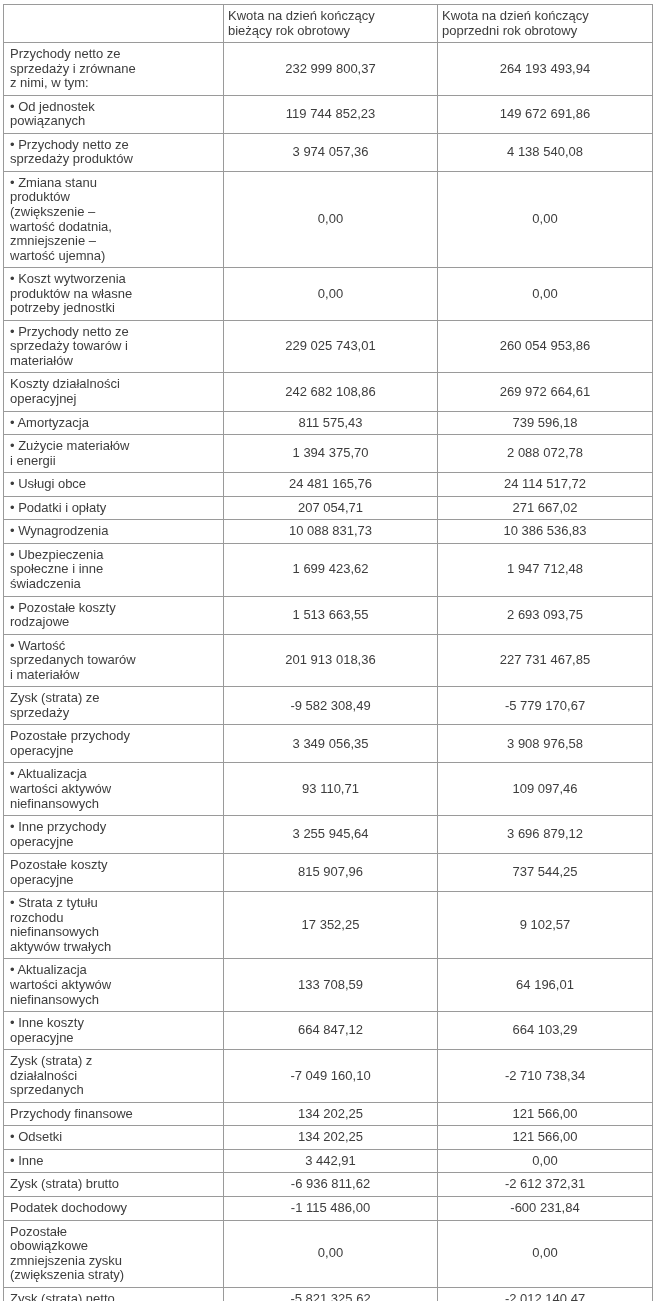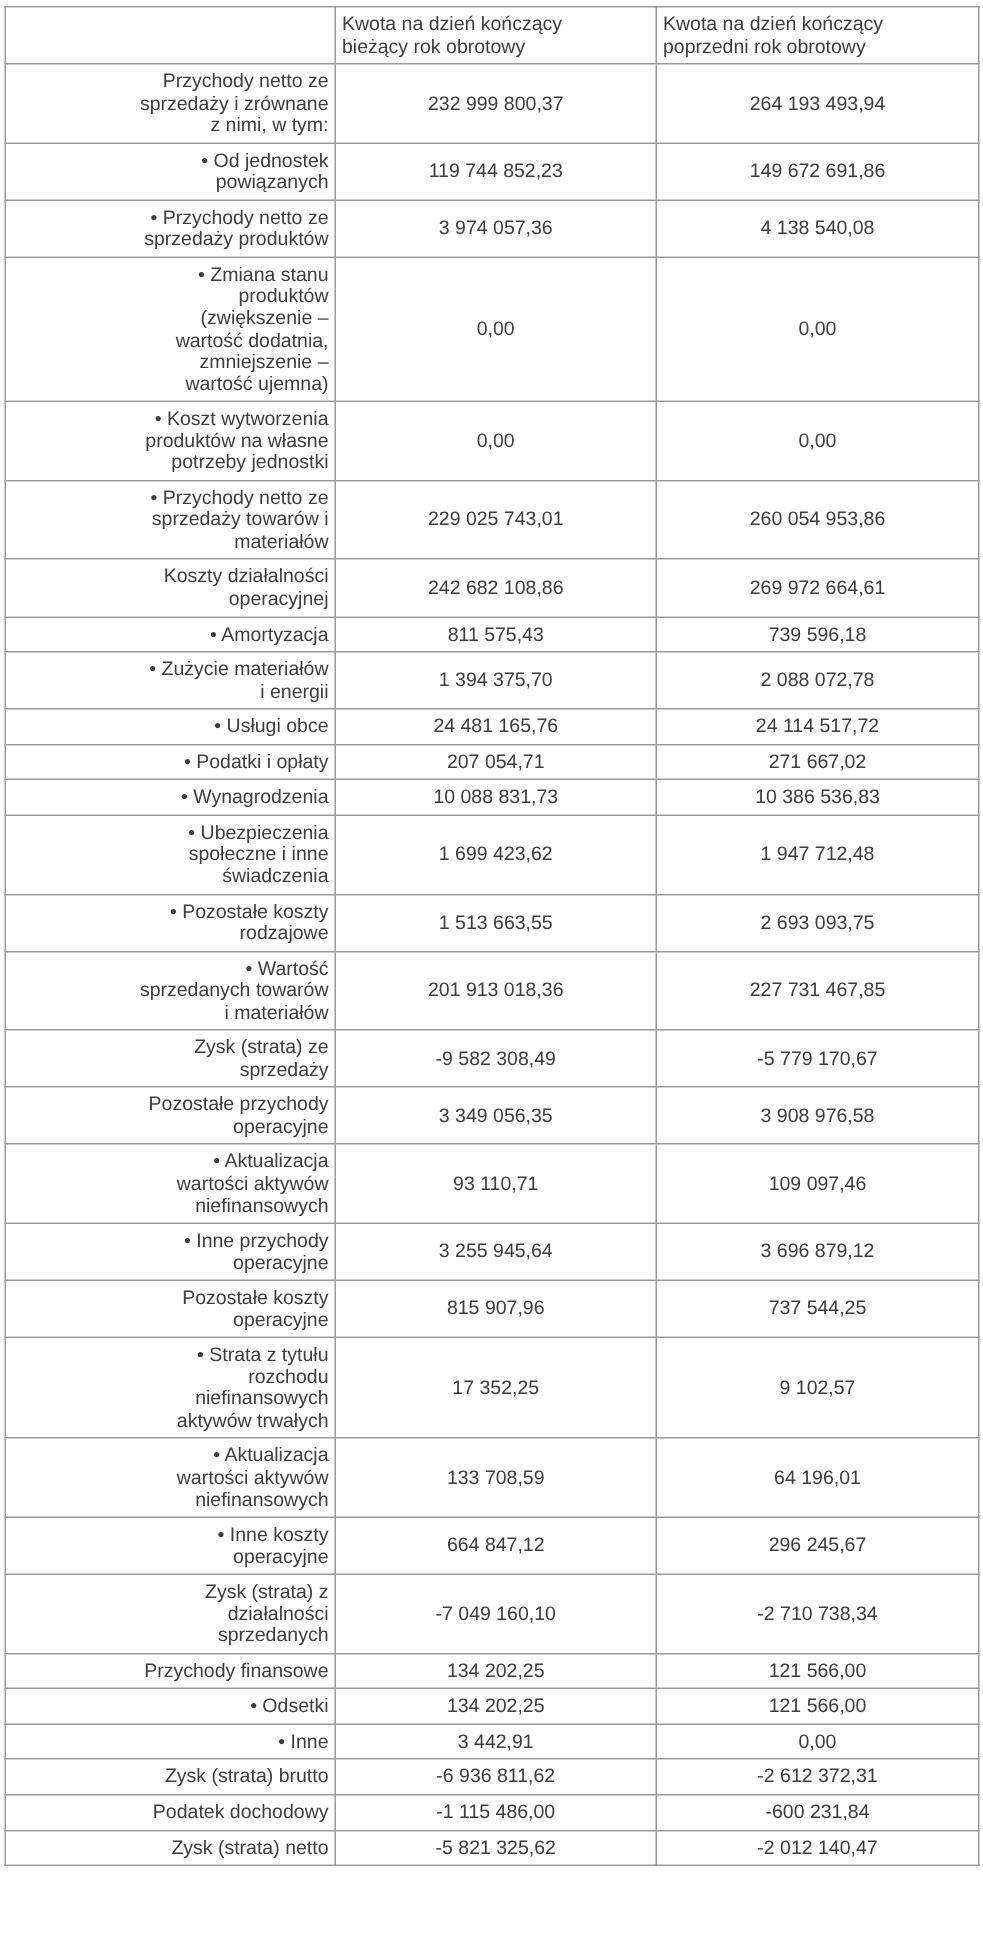--- a/index.html
+++ b/index.html
@@ -32,21 +32,21 @@
   }
   .fin-table th.num-col {
     text-align: left;
     padding: 4px 4px;
     white-space: pre-line;
   }
   .fin-table th.label-col {
     padding: 4px 6px;
   }
   .fin-table td.label-cell {
-    text-align: right;
+    text-align: left;
     padding: 4px 4px 4px 6px;
     white-space: pre-line;
   }
   .fin-table td.num-cell {
     text-align: center;
     padding: 4px 2px;
     white-space: nowrap;
   }
 </style>
 </head>
@@ -229,21 +229,21 @@
 wartości aktywów
 niefinansowych</td>
     <td class="num-cell">133 708,59</td>
     <td class="num-cell">64 196,01</td>
   </tr>
 
   <tr>
     <td class="label-cell">• Inne koszty
 operacyjne</td>
     <td class="num-cell">664 847,12</td>
-    <td class="num-cell">296 245,67</td>
+    <td class="num-cell">664 103,29</td>
   </tr>
 
   <tr>
     <td class="label-cell">Zysk (strata) z
 działalności
 sprzedanych</td>
     <td class="num-cell">-7 049 160,10</td>
     <td class="num-cell">-2 710 738,34</td>
   </tr>
 
@@ -270,20 +270,28 @@
     <td class="num-cell">-6 936 811,62</td>
     <td class="num-cell">-2 612 372,31</td>
   </tr>
 
   <tr>
     <td class="label-cell">Podatek dochodowy</td>
     <td class="num-cell">-1 115 486,00</td>
     <td class="num-cell">-600 231,84</td>
   </tr>
 
+  <tr>
+    <td class="label-cell">Pozostałe
+obowiązkowe
+zmniejszenia zysku
+(zwiększenia straty)</td>
+    <td class="num-cell">0,00</td>
+    <td class="num-cell">0,00</td>
+  </tr>
 
   <tr>
     <td class="label-cell">Zysk (strata) netto</td>
     <td class="num-cell">-5 821 325,62</td>
     <td class="num-cell">-2 012 140,47</td>
   </tr>
 </tbody>
   </table>
 </div>
 

